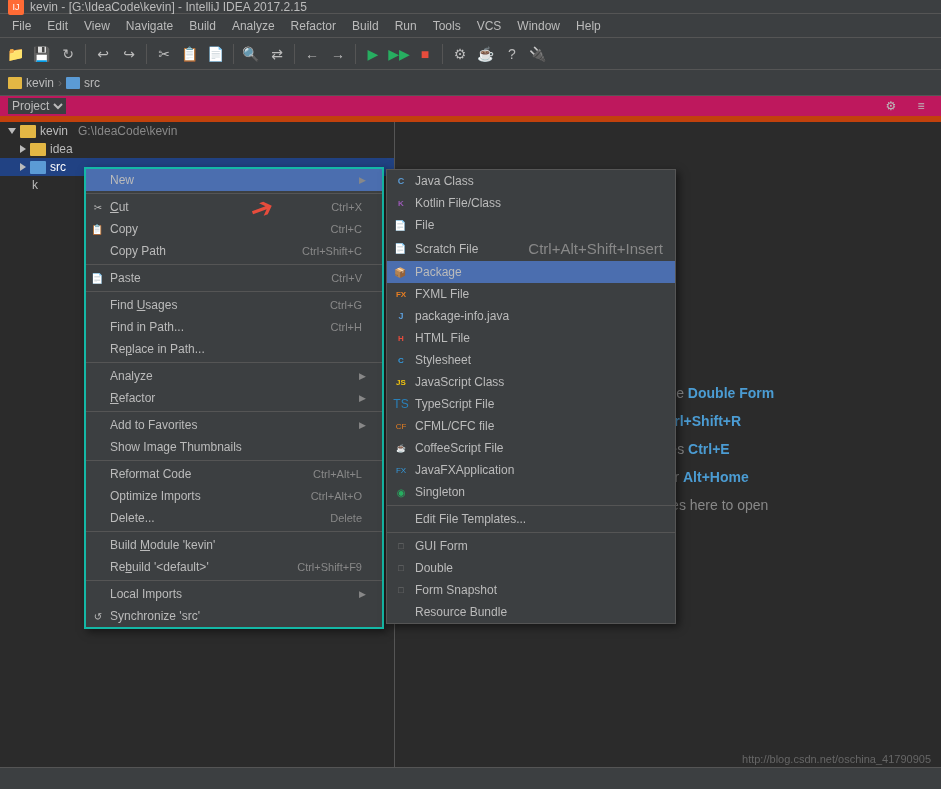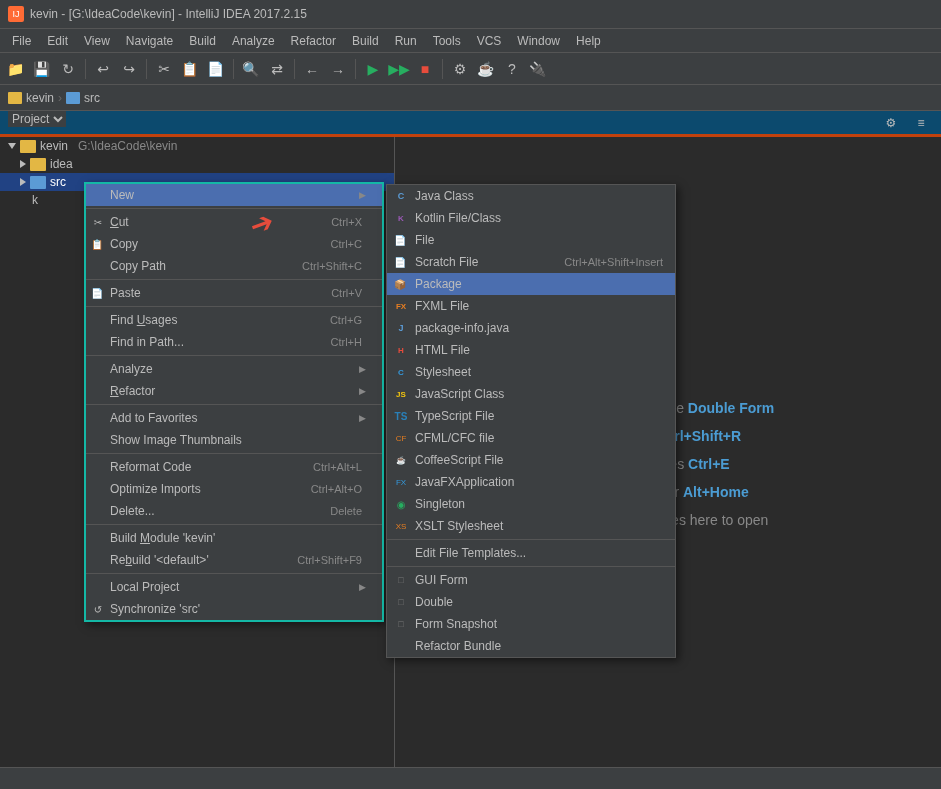--- a/index.html
+++ b/index.html
@@ -10,21 +10,21 @@
       font-family: 'Segoe UI', Arial, sans-serif;
       font-size: 12px;
       color: #bbbbbb;
       overflow: hidden;
       position: relative;
     }
 
     
     #title-bar {
       background: #3c3f41;
-      height: 29px;
+      height: 14px;
       display: flex;
       align-items: center;
       padding: 0 8px;
       font-size: 12px;
       color: #bbbbbb;
       border-bottom: 1px solid #555;
     }
     #title-bar .app-icon {
       width: 16px;
       height: 16px;
@@ -110,26 +110,26 @@
     }
 
     
     #main {
       display: flex;
       height: calc(789px - 28px - 24px - 32px - 26px - 26px);
     }
 
     
     #project-header {
-      background: #0c4a6e;
+      background: #be185d;
       height: 26px;
       display: flex;
-      align-items: flex-start;
+      align-items: center;
       padding: 0 8px;
-      border-bottom: 3px solid #c2410c;
+      border-bottom: 6px solid #c2410c;
       gap: 6px;
     }
     .project-dropdown {
       background: #3c3f41;
       border: none;
       color: #bbbbbb;
       font-size: 12px;
       cursor: pointer;
     }
 
@@ -242,41 +242,41 @@
       padding: 4px 12px 4px 28px;
       display: flex;
       align-items: center;
       justify-content: space-between;
       cursor: pointer;
       position: relative;
     }
     .sub-item.highlighted { background: #4b6eaf; }
     .sub-item .shortcut {
       color: #888;
-      font-size: 11px;
+      font-size: 15px;
     }
     .sub-icon {
       position: absolute;
       left: 6px;
       width: 16px;
       height: 16px;
       display: flex;
       align-items: center;
       justify-content: center;
       font-size: 10px;
     }
     .icon-java { color: #5b9bd5; font-weight: bold; font-size: 9px; }
     .icon-kotlin { color: #9b59b6; font-size: 8px; font-weight: bold; }
     .icon-file { color: #aaa; }
     .icon-package { color: #e3b744; }
     .icon-fxml { color: #e67e22; font-size: 8px; font-weight: bold; }
     .icon-html { color: #e74c3c; font-size: 8px; font-weight: bold; }
     .icon-css { color: #3498db; font-size: 8px; font-weight: bold; }
     .icon-js { color: #f1c40f; font-size: 8px; font-weight: bold; }
-    .icon-ts { color: #2980b9; font-size: 10px; font-weight: bold; }
+    .icon-ts { color: #2980b9; font-size: 12px; font-weight: normal; }
     .icon-cf { color: #e67e22; font-size: 8px; }
     .icon-coffee { color: #6b4c2a; font-size: 8px; }
     .icon-javafx { color: #3498db; font-size: 8px; }
     .icon-green { color: #27ae60; font-size: 10px; }
     .icon-xslt { color: #e67e22; font-size: 8px; }
     .icon-gui { color: #777; font-size: 9px; }
 
     
     #editor-area {
       flex: 1;
@@ -454,20 +454,23 @@
       </div>
       <div class="ctx-separator"></div>
       <div class="ctx-item">
         <span>Find <span class="underline">U</span>sages</span>
         <span class="shortcut">Ctrl+G</span>
       </div>
       <div class="ctx-item">
         <span>Find in Path...</span>
         <span class="shortcut">Ctrl+H</span>
       </div>
+      <div class="ctx-item">
+        <span>Re<span class="underline">p</span>lace in Path...</span>
+      </div>
       <div class="ctx-separator"></div>
       <div class="ctx-item has-submenu">
         <span>Analyze</span>
       </div>
       <div class="ctx-item has-submenu">
         <span><span class="underline">R</span>efactor</span>
       </div>
       <div class="ctx-separator"></div>
       <div class="ctx-item has-submenu">
         <span>Add to Favorites</span>
@@ -491,21 +494,21 @@
       <div class="ctx-separator"></div>
       <div class="ctx-item">
         <span>Build <span class="underline">M</span>odule 'kevin'</span>
       </div>
       <div class="ctx-item">
         <span>Re<span class="underline">b</span>uild '&lt;default&gt;'</span>
         <span class="shortcut">Ctrl+Shift+F9</span>
       </div>
       <div class="ctx-separator"></div>
       <div class="ctx-item has-submenu">
-        <span>Local Project</span>
+        <span>Local Imports</span>
       </div>
       <div class="ctx-item">
         <span class="ctx-icon">↺</span>
         <span>Synchronize 'src'</span>
       </div>
 
       <div id="submenu-new">
         <div class="sub-item">
           <span class="sub-icon icon-java">C</span>
           <span>Java Class</span>
@@ -560,43 +563,39 @@
           <span>CoffeeScript File</span>
         </div>
         <div class="sub-item">
           <span class="sub-icon icon-javafx">FX</span>
           <span>JavaFXApplication</span>
         </div>
         <div class="sub-item">
           <span class="sub-icon icon-green">◉</span>
           <span>Singleton</span>
         </div>
-        <div class="sub-item">
-          <span class="sub-icon icon-xslt">XS</span>
-          <span>XSLT Stylesheet</span>
-        </div>
         <div class="ctx-separator"></div>
         <div class="sub-item">
           <span>Edit File Templates...</span>
         </div>
         <div class="ctx-separator"></div>
         <div class="sub-item">
           <span class="sub-icon icon-gui">□</span>
           <span>GUI Form</span>
         </div>
         <div class="sub-item">
           <span class="sub-icon icon-gui">□</span>
           <span>Double</span>
         </div>
         <div class="sub-item">
           <span class="sub-icon icon-gui">□</span>
           <span>Form Snapshot</span>
         </div>
         <div class="sub-item">
-          <span>Refactor Bundle</span>
+          <span>Resource Bundle</span>
         </div>
       </div>
     </div>
   </div>
 
   <div id="editor-area">
     <div class="search-hint">
       <div>
         <span>Search Everywhere </span>
         <span class="shortcut-highlight">Double Form</span>

